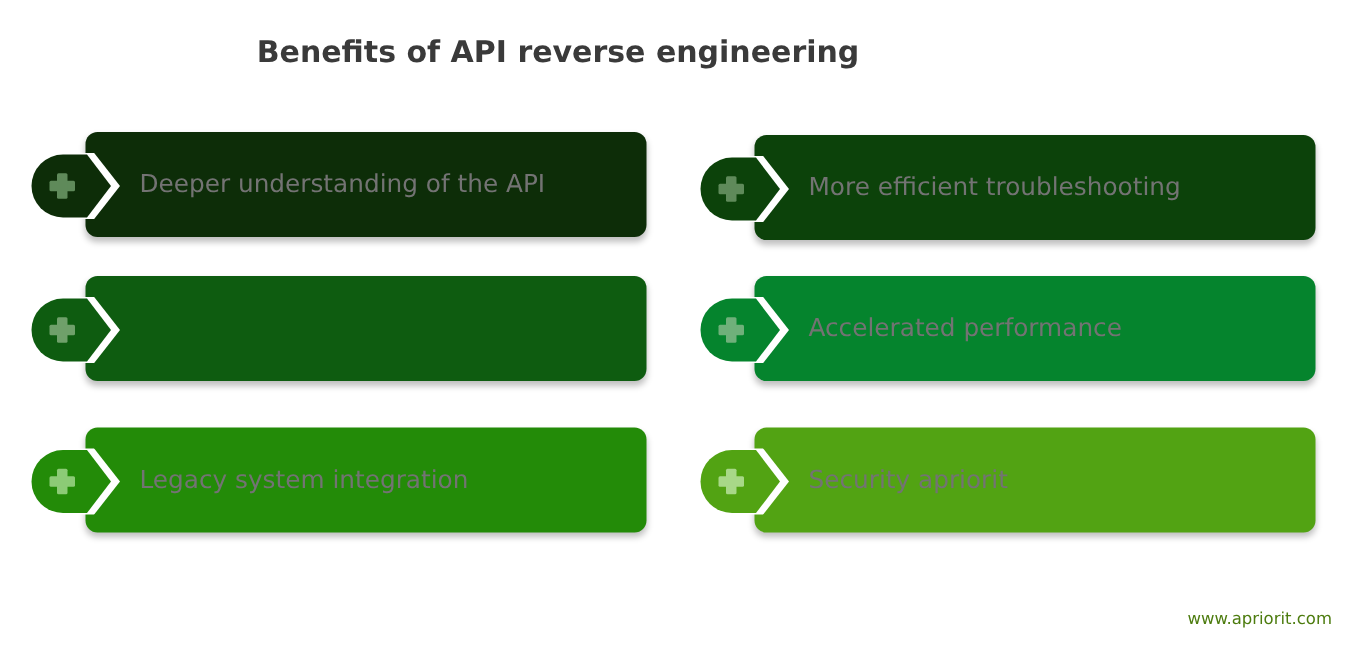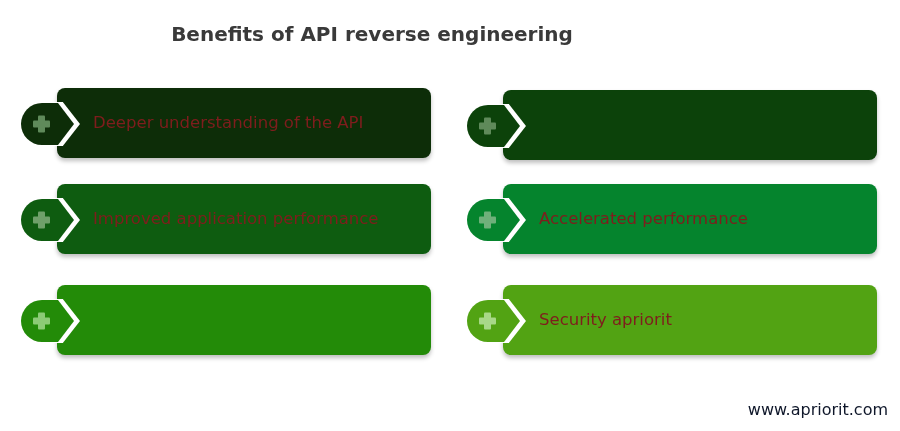--- a/index.html
+++ b/index.html
@@ -1,22 +1,22 @@
 <!DOCTYPE html>
 <html><head>
 <meta charset="utf-8">
 <style>
   html, body { margin:0; padding:0; background:#ffffff; }
   body { width:900px; height:431px; position:relative; overflow:hidden; font-family:"DejaVu Sans", sans-serif; }
   .title { position:absolute; left:0; top:22px; width:744px; text-align:center; font-size:20px; font-weight:bold; color:#3a3a3a; }
   .card { position:absolute; width:395px; height:70px; }
   .card .box { position:absolute; left:37px; top:0; width:374px; height:70px; border-radius:8px; box-shadow:0 3px 4px rgba(0,0,0,0.25); }
   .card .bubble { position:absolute; left:0; top:14px; width:74px; height:44px; }
-  .card .label { position:absolute; left:73px; top:0; height:70px; line-height:70px; font-size:16.5px; color:#7f1d1d; white-space:nowrap; }
-  .footer { position:absolute; right:12px; bottom:12px; font-size:16px; color:#0f172a; }
+  .card .label { position:absolute; left:73px; top:0; height:70px; line-height:70px; font-size:16.5px; color:#737373; white-space:nowrap; }
+  .footer { position:absolute; right:12px; bottom:12px; font-size:11px; color:#4d7c0f; }
 </style>
 </head>
 <body>
 
 <div class="title">Benefits of API reverse engineering</div>
 
 <div id="cards">
     <div class="card" style="left: 20px; top: 88px;">
       <div class="box" style="background: rgb(13, 45, 8);"></div>
       <svg class="bubble" viewBox="0 0 74 44">
@@ -28,49 +28,50 @@
       <div class="label">Deeper understanding of the API</div>
     </div>
     <div class="card" style="left: 466px; top: 90px;">
       <div class="box" style="background: rgb(12, 66, 10);"></div>
       <svg class="bubble" viewBox="0 0 74 44">
         <path d="M22 -1 L42 -1 L60 22 L42 45 L22 45 A23 23 0 0 1 22 -1 Z" fill="#ffffff"></path>
         <path d="M22 1 L38 1 L54 22 L38 43 L22 43 A21 21 0 0 1 22 1 Z" fill="#0c420a"></path>
         <rect x="13" y="18.5" width="17" height="7" rx="1" fill="#5f8a5a"></rect>
         <rect x="18" y="13.5" width="7" height="17" rx="1" fill="#5f8a5a"></rect>
       </svg>
+      <div class="label">More efficient troubleshooting</div>
     </div>
     <div class="card" style="left: 20px; top: 184px;">
       <div class="box" style="background: rgb(14, 92, 16);"></div>
       <svg class="bubble" viewBox="0 0 74 44">
         <path d="M22 -1 L42 -1 L60 22 L42 45 L22 45 A23 23 0 0 1 22 -1 Z" fill="#ffffff"></path>
         <path d="M22 1 L38 1 L54 22 L38 43 L22 43 A21 21 0 0 1 22 1 Z" fill="#0e5c10"></path>
         <rect x="13" y="18.5" width="17" height="7" rx="1" fill="#6fa06a"></rect>
         <rect x="18" y="13.5" width="7" height="17" rx="1" fill="#6fa06a"></rect>
       </svg>
-      <div class="label">Improved application performance</div>
     </div>
     <div class="card" style="left: 466px; top: 184px;">
       <div class="box" style="background: rgb(5, 132, 45);"></div>
       <svg class="bubble" viewBox="0 0 74 44">
         <path d="M22 -1 L42 -1 L60 22 L42 45 L22 45 A23 23 0 0 1 22 -1 Z" fill="#ffffff"></path>
         <path d="M22 1 L38 1 L54 22 L38 43 L22 43 A21 21 0 0 1 22 1 Z" fill="#05842d"></path>
         <rect x="13" y="18.5" width="17" height="7" rx="1" fill="#6fb07a"></rect>
         <rect x="18" y="13.5" width="7" height="17" rx="1" fill="#6fb07a"></rect>
       </svg>
       <div class="label">Accelerated performance</div>
     </div>
     <div class="card" style="left: 20px; top: 285px;">
       <div class="box" style="background: rgb(35, 139, 8);"></div>
       <svg class="bubble" viewBox="0 0 74 44">
         <path d="M22 -1 L42 -1 L60 22 L42 45 L22 45 A23 23 0 0 1 22 -1 Z" fill="#ffffff"></path>
         <path d="M22 1 L38 1 L54 22 L38 43 L22 43 A21 21 0 0 1 22 1 Z" fill="#238b08"></path>
         <rect x="13" y="18.5" width="17" height="7" rx="1" fill="#8ccb76"></rect>
         <rect x="18" y="13.5" width="7" height="17" rx="1" fill="#8ccb76"></rect>
       </svg>
+      <div class="label">Legacy system integration</div>
     </div>
     <div class="card" style="left: 466px; top: 285px;">
       <div class="box" style="background: rgb(82, 163, 19);"></div>
       <svg class="bubble" viewBox="0 0 74 44">
         <path d="M22 -1 L42 -1 L60 22 L42 45 L22 45 A23 23 0 0 1 22 -1 Z" fill="#ffffff"></path>
         <path d="M22 1 L38 1 L54 22 L38 43 L22 43 A21 21 0 0 1 22 1 Z" fill="#52a313"></path>
         <rect x="13" y="18.5" width="17" height="7" rx="1" fill="#a8d888"></rect>
         <rect x="18" y="13.5" width="7" height="17" rx="1" fill="#a8d888"></rect>
       </svg>
       <div class="label">Security apriorit</div>

